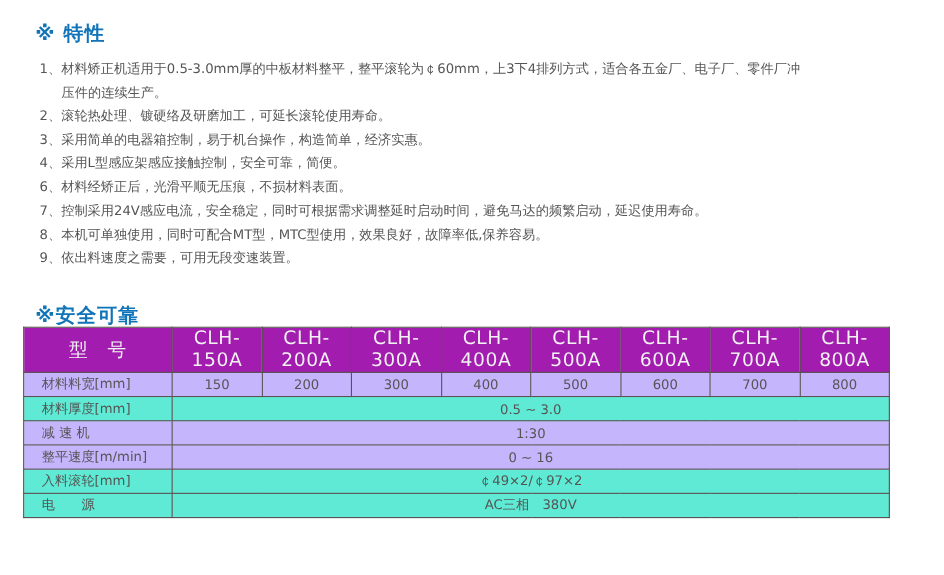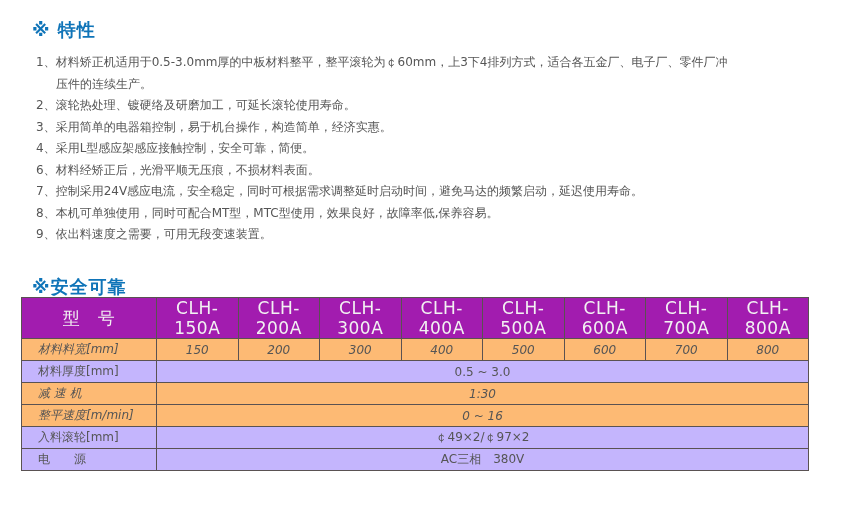--- a/index.html
+++ b/index.html
@@ -11,22 +11,22 @@
   #t2 { top: 263px; }
   .features { position: absolute; left: 20px; top: 36px; width: 830px; margin: 16px; padding: 0; list-style: none; }
   .features li { font-size: 12px; line-height: 21.5px; color: #555; white-space: nowrap; }
   .features li .cont { display: block; padding-left: 20px; }
   table.spec { position: absolute; left: 21px; top: 297px; border-collapse: collapse;
                font-size: 12px; color: #555; table-layout: fixed; width: 788px; }
   table.spec td, table.spec th { border: 1px solid #5a5252; height: 21px; padding: 0;
                text-align: center; font-weight: normal; }
   table.spec th { background: #a21caf; color: #f2f2f2; font-size: 17px; letter-spacing: 0.5px; }
   table.spec td.label { text-align: left; padding-left: 16px; }
-  table.spec tr.alt td { background: #c4b5fd; }
-  table.spec tr.plain td { background: #fdba74; font-style: italic; }
+  table.spec tr.alt td { background: #5eead4; }
+  table.spec tr.plain td { background: #c4b5fd; }
   col.c0 { width: 135px; }
 </style>
 </head>
 <body>
 
 <h2 class="section-title" id="t1">※ 特性</h2>
 
 <ul class="features">
   <li>
     <span>1、材料矫正机适用于0.5-3.0mm厚的中板材料整平，整平滚轮为￠60mm，上3下4排列方式，适合各五金厂、电子厂、零件厂冲</span>

